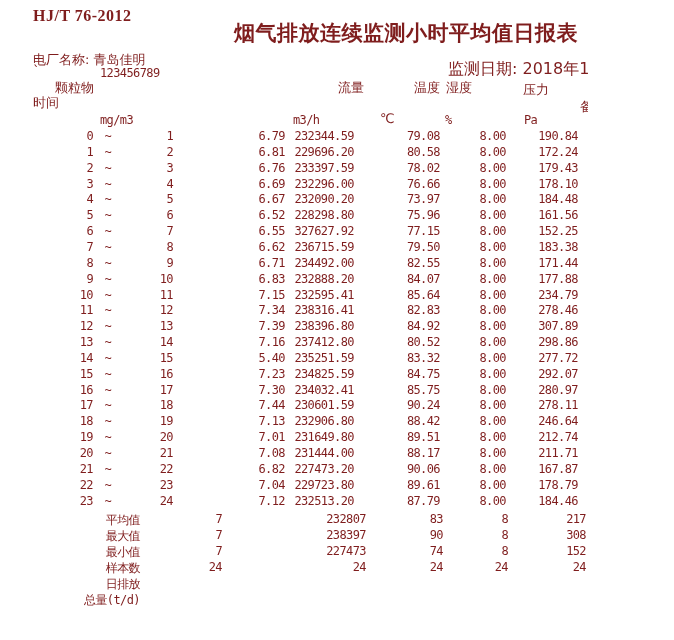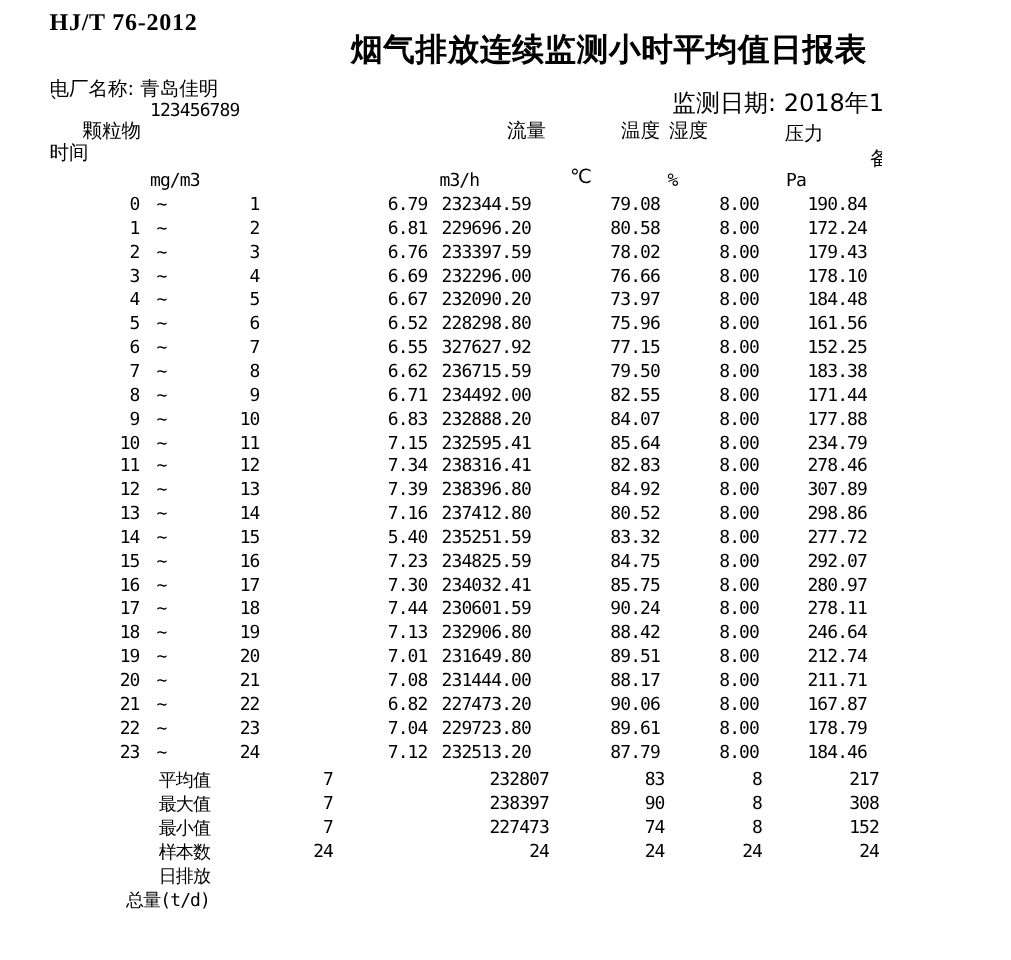--- a/index.html
+++ b/index.html
@@ -1,17 +1,17 @@
 <!DOCTYPE html>
 <html><head>
 <meta charset="utf-8">
 <style>
   html,body{margin:0;padding:0;}
   body{width:674px;height:640px;background:#ffffff;}
-  #page{position:relative;width:588px;height:640px;background:#ffffff;color:#000000;
+  #page{position:relative;width:588px;height:640px;background:#ffffff;color:#7f1d1d;
         font-family:"DejaVu Sans",sans-serif;overflow:hidden;}
   .abs{position:absolute;white-space:pre;line-height:1.15;}
   .cjk{font-size:13px;}
   .std{font-family:"Liberation Serif",serif;font-weight:bold;font-size:16px;letter-spacing:0.5px;}
   .title{font-weight:bold;font-size:21px;letter-spacing:0.5px;}
   .date{font-size:16px;}
   .num{font-family:"DejaVu Sans Mono",monospace;font-size:12px;letter-spacing:-0.6px;}
   .unit{font-family:"DejaVu Sans Mono",monospace;font-size:12px;letter-spacing:-0.6px;}
 
   .row{position:absolute;left:0;width:674px;height:16px;}

